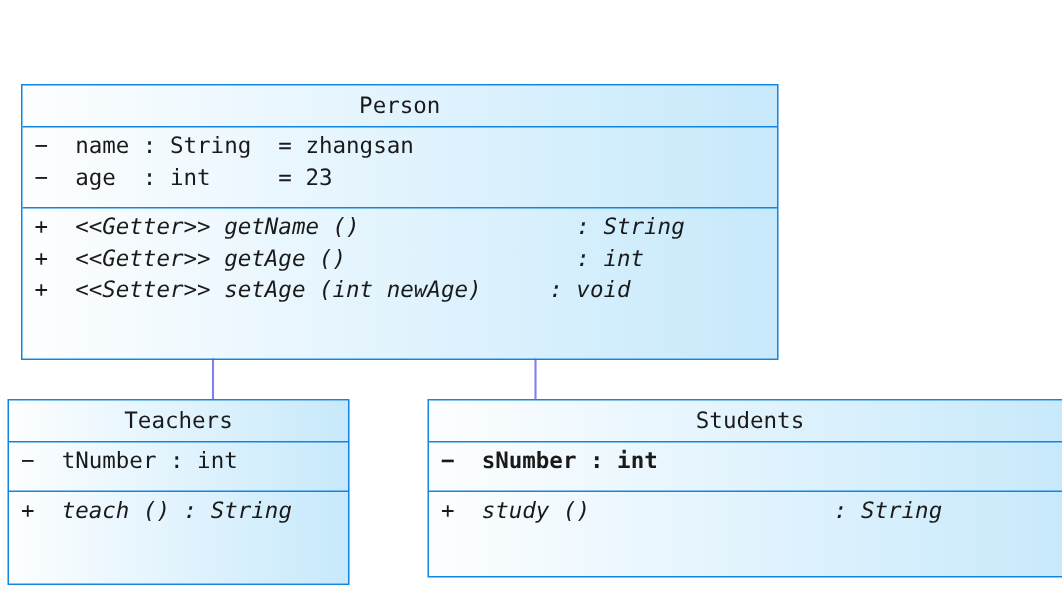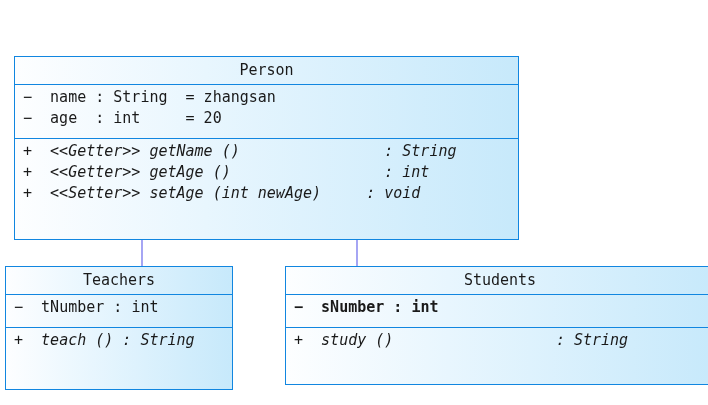--- a/index.html
+++ b/index.html
@@ -81,21 +81,21 @@
     <path class="conn-line" d="M 90 208 L 90 225 L 142 225 L 142 266"></path>
     <path class="conn-tri" d="M 90 188 L 104 208 L 76 208 Z"></path>
     <path class="conn-line" d="M 400 208 L 400 225 L 357 225 L 357 266"></path>
     <path class="conn-tri" d="M 400 188 L 414 208 L 386 208 Z"></path>
   </svg>
 
   <div class="uml-class" style="left:14px; top:21px; width:505px; height:184px;margin-top:35px;">
     <div class="uml-header">Person</div>
     <div class="uml-compartment" style="height:54px;">
       <div class="uml-row">−  name : String  = zhangsan</div>
-      <div class="uml-row">−  age  : int     = 20</div>
+      <div class="uml-row">−  age  : int     = 23</div>
     </div>
     <div class="uml-compartment last">
       <div class="uml-row">+  &lt;&lt;Getter&gt;&gt; getName ()                : String</div>
       <div class="uml-row">+  &lt;&lt;Getter&gt;&gt; getAge ()                 : int</div>
       <div class="uml-row">+  &lt;&lt;Setter&gt;&gt; setAge (int newAge)     : void</div>
     </div>
   </div>
 
   <div class="uml-class" style="left:5px; top:266px; width:228px; height:124px;">
     <div class="uml-header">Teachers</div>

